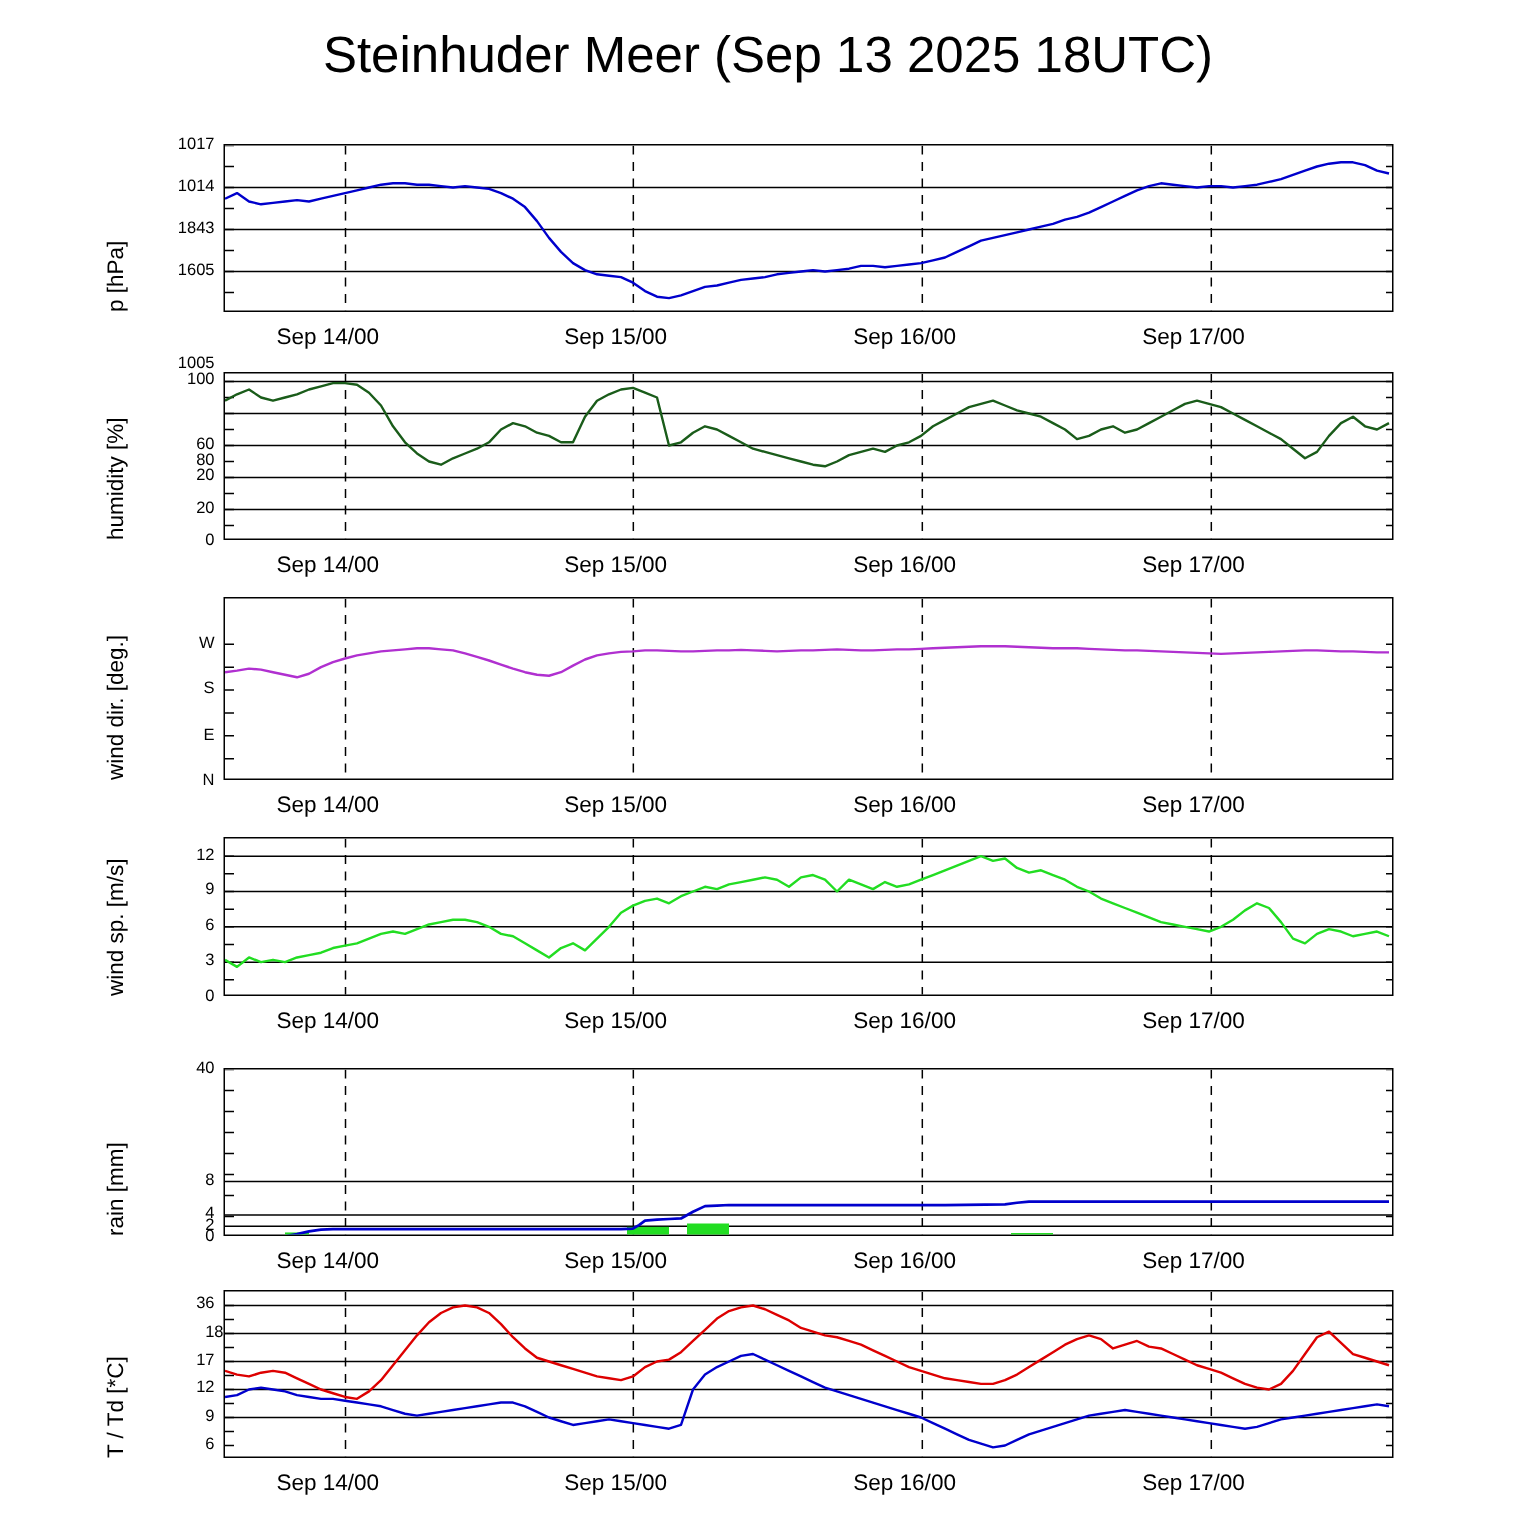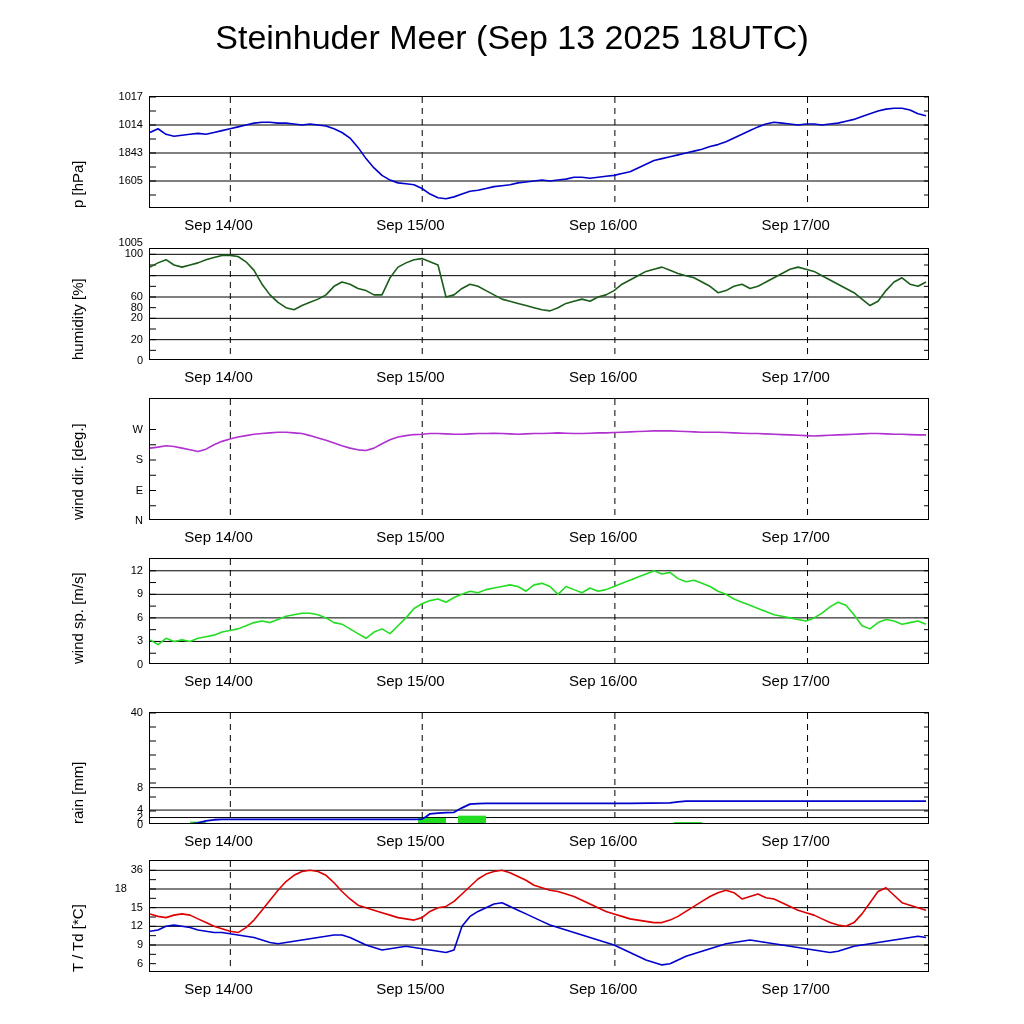--- a/index.html
+++ b/index.html
@@ -305,22 +305,22 @@
             <line x1="272.21999999999997" x2="272.21999999999997" y1="0" y2="112" stroke="#000" stroke-width="1" stroke-dasharray="6,5"></line>
             <line x1="464.88" x2="464.88" y1="0" y2="112" stroke="#000" stroke-width="1" stroke-dasharray="6,5"></line>
             <line x1="657.54" x2="657.54" y1="0" y2="112" stroke="#000" stroke-width="1" stroke-dasharray="6,5"></line>
             <polyline points="0.00,52.89 8.00,55.38 16.00,56.62 24.00,54.13 32.00,52.89 40.00,54.13 48.00,57.87 56.00,61.60 64.00,65.33 72.00,67.82 80.00,70.31 88.00,71.56 96.00,66.58 104.00,59.11 112.00,49.16 120.00,39.20 128.00,29.24 136.00,20.53 144.00,14.31 152.00,10.58 160.00,9.33 168.00,10.58 176.00,14.31 184.00,21.78 192.00,30.49 200.00,37.96 208.00,44.18 216.00,46.67 224.00,49.16 232.00,51.64 240.00,54.13 248.00,56.62 256.00,57.87 264.00,59.11 272.00,56.62 280.00,50.40 288.00,46.67 296.00,45.42 304.00,40.44 312.00,32.98 320.00,25.51 328.00,18.04 336.00,13.07 344.00,10.58 352.00,9.33 360.00,11.82 368.00,15.56 376.00,19.29 384.00,24.27 392.00,26.76 400.00,29.24 408.00,30.49 416.00,32.98 424.00,35.47 432.00,39.20 440.00,42.93 448.00,46.67 456.00,50.40 464.00,52.89 472.00,55.38 480.00,57.87 488.00,59.11 496.00,60.36 504.00,61.60 512.00,61.60 520.00,59.11 528.00,55.38 536.00,50.40 544.00,45.42 552.00,40.44 560.00,35.47 568.00,31.73 576.00,29.24 584.00,31.73 592.00,37.96 600.00,35.47 608.00,32.98 616.00,36.71 624.00,37.96 632.00,41.69 640.00,45.42 648.00,49.16 656.00,51.64 664.00,54.13 672.00,57.87 680.00,61.60 688.00,64.09 696.00,65.33 704.00,61.60 712.00,52.89 720.00,41.69 728.00,30.49 736.00,26.76 744.00,34.22 752.00,41.69 760.00,44.18 768.00,46.67 776.00,49.16" fill="none" stroke="#dd0000" stroke-width="1.6" stroke-linejoin="round"></polyline>
             <polyline points="0.00,70.31 8.00,69.07 16.00,65.33 24.00,64.09 32.00,65.33 40.00,66.58 48.00,69.07 56.00,70.31 64.00,71.56 72.00,71.56 80.00,72.80 88.00,74.04 96.00,75.29 104.00,76.53 112.00,79.02 120.00,81.51 128.00,82.76 136.00,81.51 144.00,80.27 152.00,79.02 160.00,77.78 168.00,76.53 176.00,75.29 184.00,74.04 192.00,74.04 200.00,76.53 208.00,80.27 216.00,84.00 224.00,86.49 232.00,88.98 240.00,87.73 248.00,86.49 256.00,85.24 264.00,86.49 272.00,87.73 280.00,88.98 288.00,90.22 296.00,91.47 304.00,88.98 312.00,65.33 320.00,55.38 328.00,50.40 336.00,46.67 344.00,42.93 352.00,41.69 360.00,45.42 368.00,49.16 376.00,52.89 384.00,56.62 392.00,60.36 400.00,64.09 408.00,66.58 416.00,69.07 424.00,71.56 432.00,74.04 440.00,76.53 448.00,79.02 456.00,81.51 464.00,84.00 472.00,87.73 480.00,91.47 488.00,95.20 496.00,98.93 504.00,101.42 512.00,103.91 520.00,102.67 528.00,98.93 536.00,95.20 544.00,92.71 552.00,90.22 560.00,87.73 568.00,85.24 576.00,82.76 584.00,81.51 592.00,80.27 600.00,79.02 608.00,80.27 616.00,81.51 624.00,82.76 632.00,84.00 640.00,85.24 648.00,86.49 656.00,87.73 664.00,88.98 672.00,90.22 680.00,91.47 688.00,90.22 696.00,87.73 704.00,85.24 712.00,84.00 720.00,82.76 728.00,81.51 736.00,80.27 744.00,79.02 752.00,77.78 760.00,76.53 768.00,75.29 776.00,76.53" fill="none" stroke="#0000cc" stroke-width="1.6" stroke-linejoin="round"></polyline>
           </svg>
         </div>
         <div class="ytick" style="left: 85px; width: 58px; top: 962.667px;">6</div>
         <div class="ytick" style="left: 85px; width: 58px; top: 944px;">9</div>
         <div class="ytick" style="left: 85px; width: 58px; top: 925.333px;">12</div>
-        <div class="ytick" style="left: 85px; width: 58px; top: 906.667px;">15</div>
-        <div class="ytick" style="left: 69px; width: 58px; top: 888px;">18</div>
+        <div class="ytick" style="left: 85px; width: 58px; top: 906.667px;">17</div>
+        <div class="ytick" style="left: 91px; width: 58px; top: 888px;">18</div>
         <div class="ytick" style="left: 85px; width: 58px; top: 869.333px;">36</div>
         <div class="ylabel" style="left: 69px; top: 972px;">T / Td [*C]</div>
         <div class="xtick" style="left: 184.34px; top: 980px;">Sep 14/00</div>
         <div class="xtick" style="left: 376.22px; top: 980px;">Sep 15/00</div>
         <div class="xtick" style="left: 568.88px; top: 980px;">Sep 16/00</div>
         <div class="xtick" style="left: 761.54px; top: 980px;">Sep 17/00</div>
       </div>
     </div>
 </div>
 

